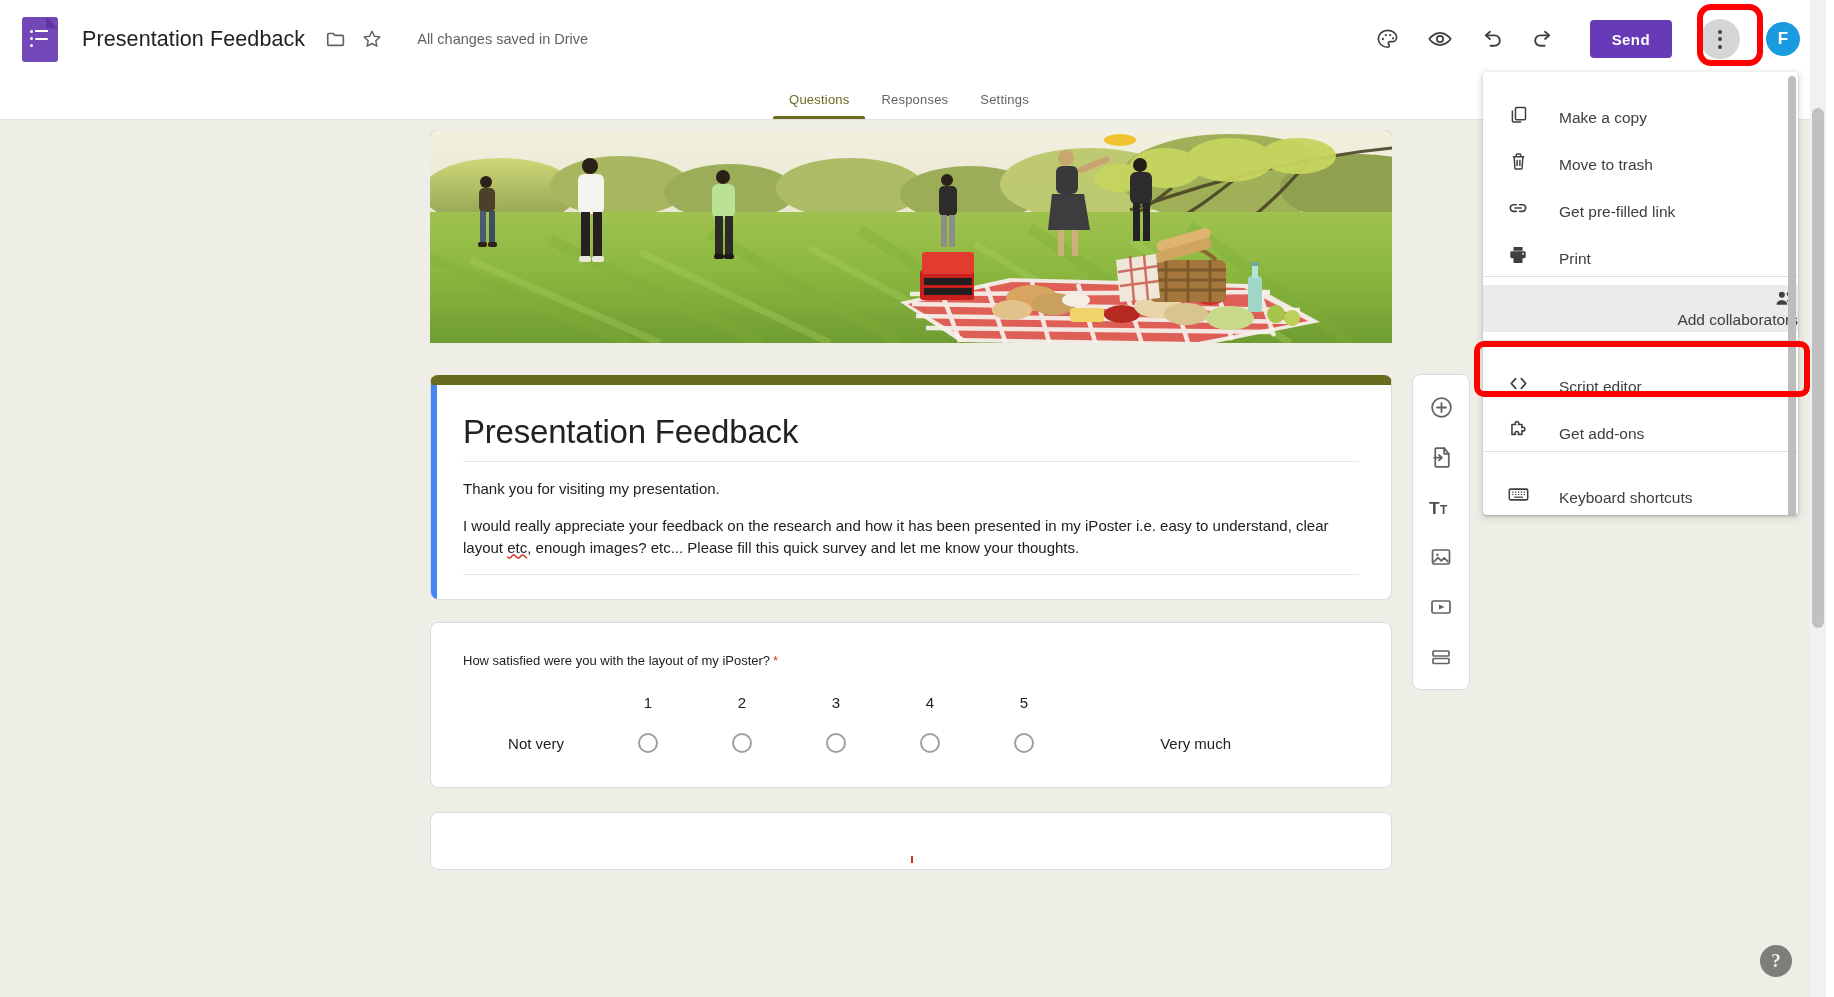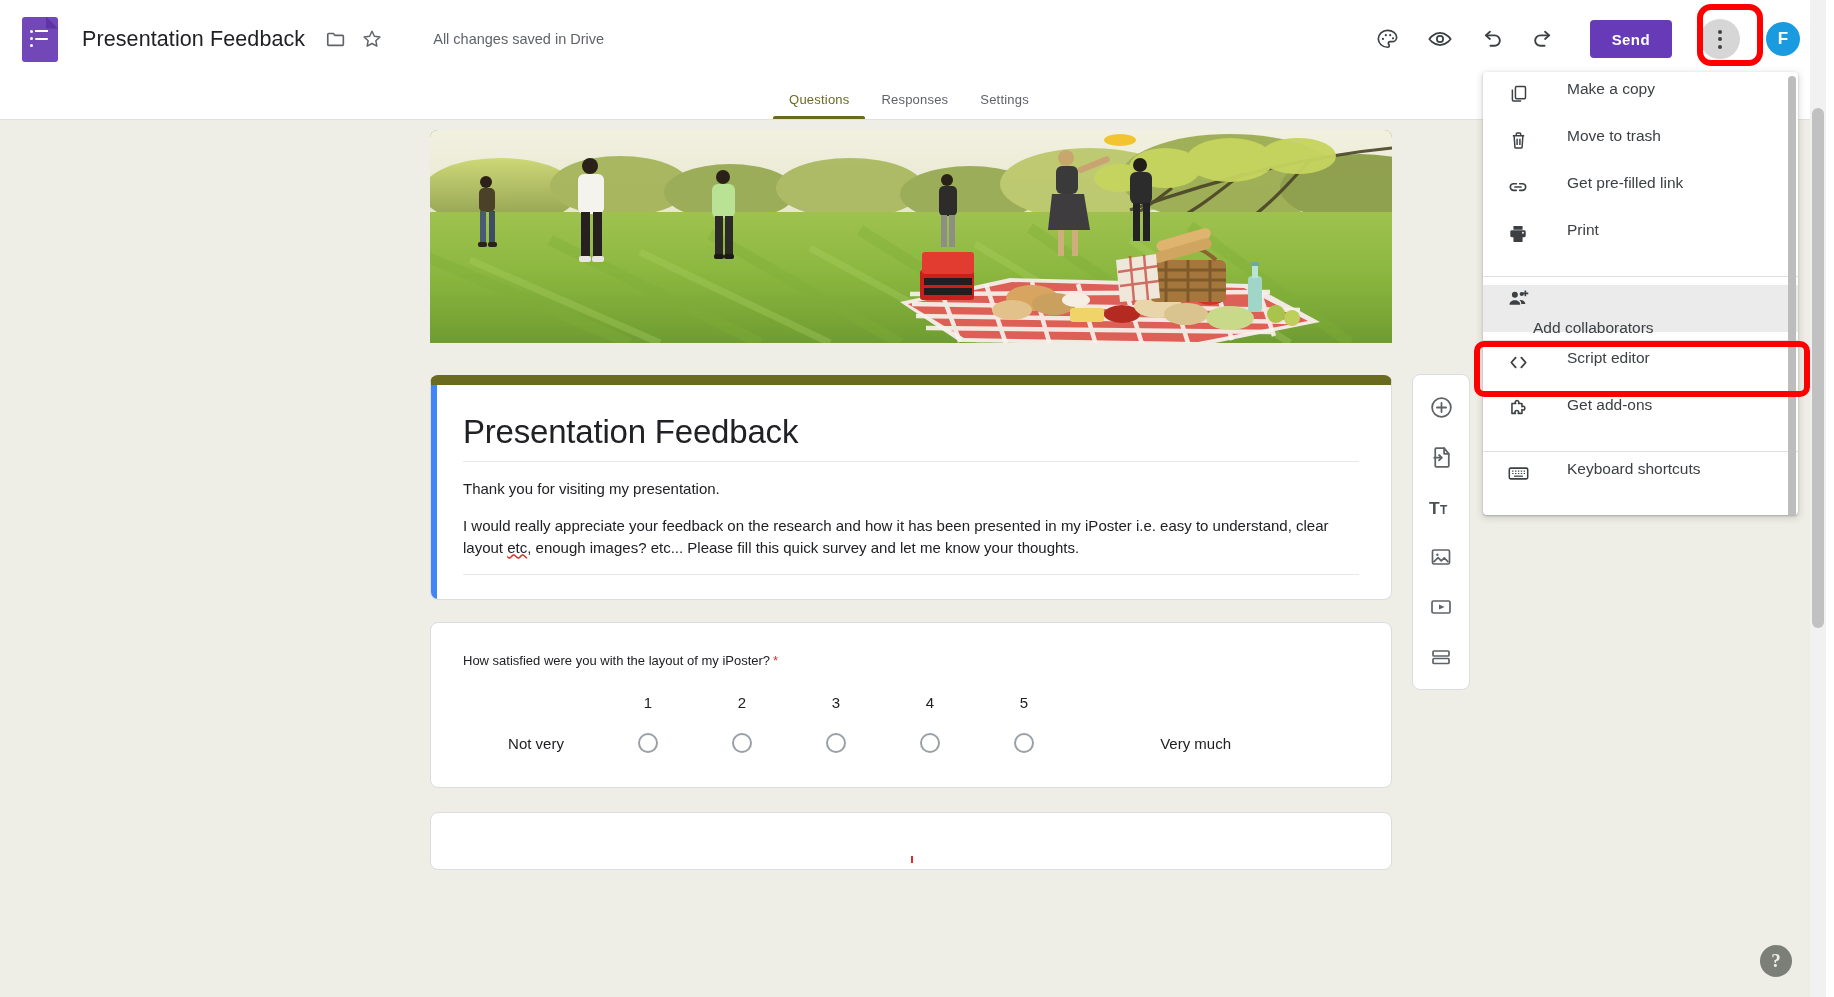--- a/index.html
+++ b/index.html
@@ -68,21 +68,21 @@
     padding: 3px 4px; border-radius: 3px;
   }
   .hdr-icon-btn {
     width: 34px; height: 34px;
     display: flex; align-items: center; justify-content: center;
     border-radius: 50%; cursor: pointer;
     flex: 0 0 auto;
   }
   .hdr-icon-btn svg { display: block; }
   .save-status {
-    margin-left: 44px;
+    margin-left: 28px;
     font-size: 14.5px; color: #5f6368; white-space: nowrap;
   }
   .hdr-spacer { flex: 1 1 auto; }
   .hdr-right { display: flex; align-items: center; gap: 12px; }
   .hdr-right .hdr-icon-btn { width: 40px; height: 40px; }
   .send-btn {
     background: #673ab7; color: #fff;
     font-size: 15px; font-weight: bold; letter-spacing: .4px;
     border: none; border-radius: 4px;
     padding: 0 22px; height: 38px;
@@ -254,26 +254,25 @@
     left: 1483px; top: 72px;
     width: 315px;
     background: #fff;
     border-radius: 4px;
     box-shadow: 0 2px 6px 2px rgba(60,64,67,.15), 0 1px 2px 0 rgba(60,64,67,.3);
     padding: 8px 0;
     z-index: 50;
     overflow: hidden;
   }
   .menu-item {
-    display: flex; align-items: flex-start;
+    display: flex; align-items: flex-end;
     height: 47px;
     padding: 0 0 0 22px;
     cursor: pointer;
     position: relative;
-    gap: 8px;
   }
   .menu-item.hovered { background: #ebebeb; flex-direction: column; }
   .menu-item .mi-icon {
     width: 26px; height: 26px;
     display: flex; align-items: center; justify-content: center;
     color: #3c4043; flex: 0 0 auto;
   }
   .menu-item .mi-label {
     margin-left: 28px;
     font-size: 15.5px; color: #3c4043;

